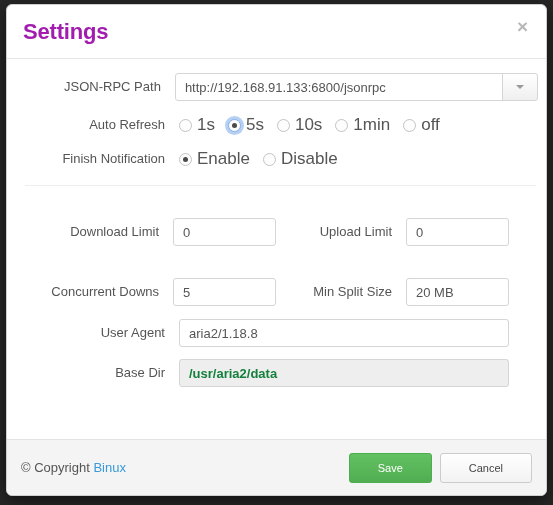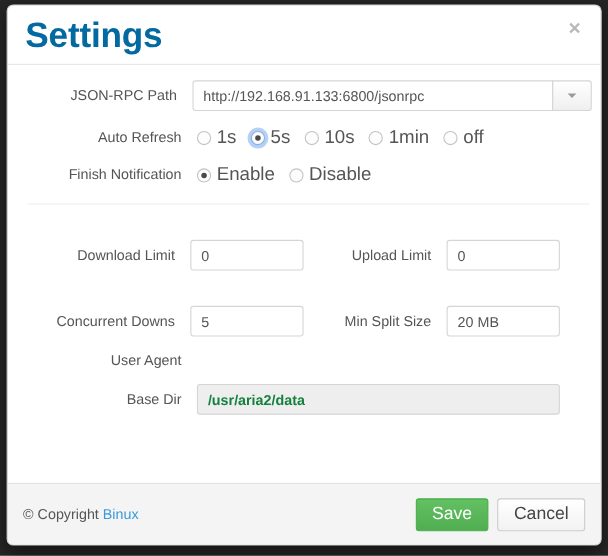--- a/index.html
+++ b/index.html
@@ -32,23 +32,23 @@
   
   .modal-header {
     position: relative;
     height: 54px;
     padding: 0 16px;
     border-bottom: 1px solid #e5e5e5;
     box-sizing: border-box;
   }
   .modal-title {
     margin: 0;
-    font-size: 32px;
+    font-size: 22px;
     font-weight: bold;
-    color: #0369a1;
+    color: #a21caf;
     line-height: 54px;
     letter-spacing: -0.2px;
   }
   .close-btn {
     position: absolute;
     right: 14px;
     top: 8px;
     font-size: 19px;
     line-height: 1;
     color: #b8b8b8;
@@ -222,22 +222,22 @@
     font-size: 13px;
     color: #555;
   }
   .copyright .lnk {
     color: #3a9ad9;
     text-decoration: none;
     cursor: pointer;
   }
   .footer-btns { display: flex; }
   .btn {
-    font-size: 16px;
-    padding: 0 14px;
+    font-size: 11px;
+    padding: 0 28px;
     height: 30px;
     border-radius: 3px;
     border: 1px solid transparent;
     cursor: pointer;
     font-family: "Liberation Sans", sans-serif;
     margin-left: 8px;
     line-height: 28px;
   }
   .btn-save {
     background: #5cb85c;
@@ -331,20 +331,21 @@
         <input class="txt num-input" type="text" value="5" style="">
       </div>
       <div class="col col-right">
         <div class="ctrl-label">Min Split Size</div>
         <input class="txt num-input" type="text" value="20 MB" style="">
       </div>
     </div>
 
     <div class="form-row tight">
       <div class="ctrl-label">User Agent</div>
+      <input class="txt wide-input" type="text" value="aria2/1.18.8" style="">
     </div>
 
     <div class="form-row tight">
       <div class="ctrl-label">Base Dir</div>
       <input class="txt wide-input" type="text" disabled="" value="/usr/aria2/data" style="">
     </div>
 
   </div>
 
   <div class="modal-footer">

